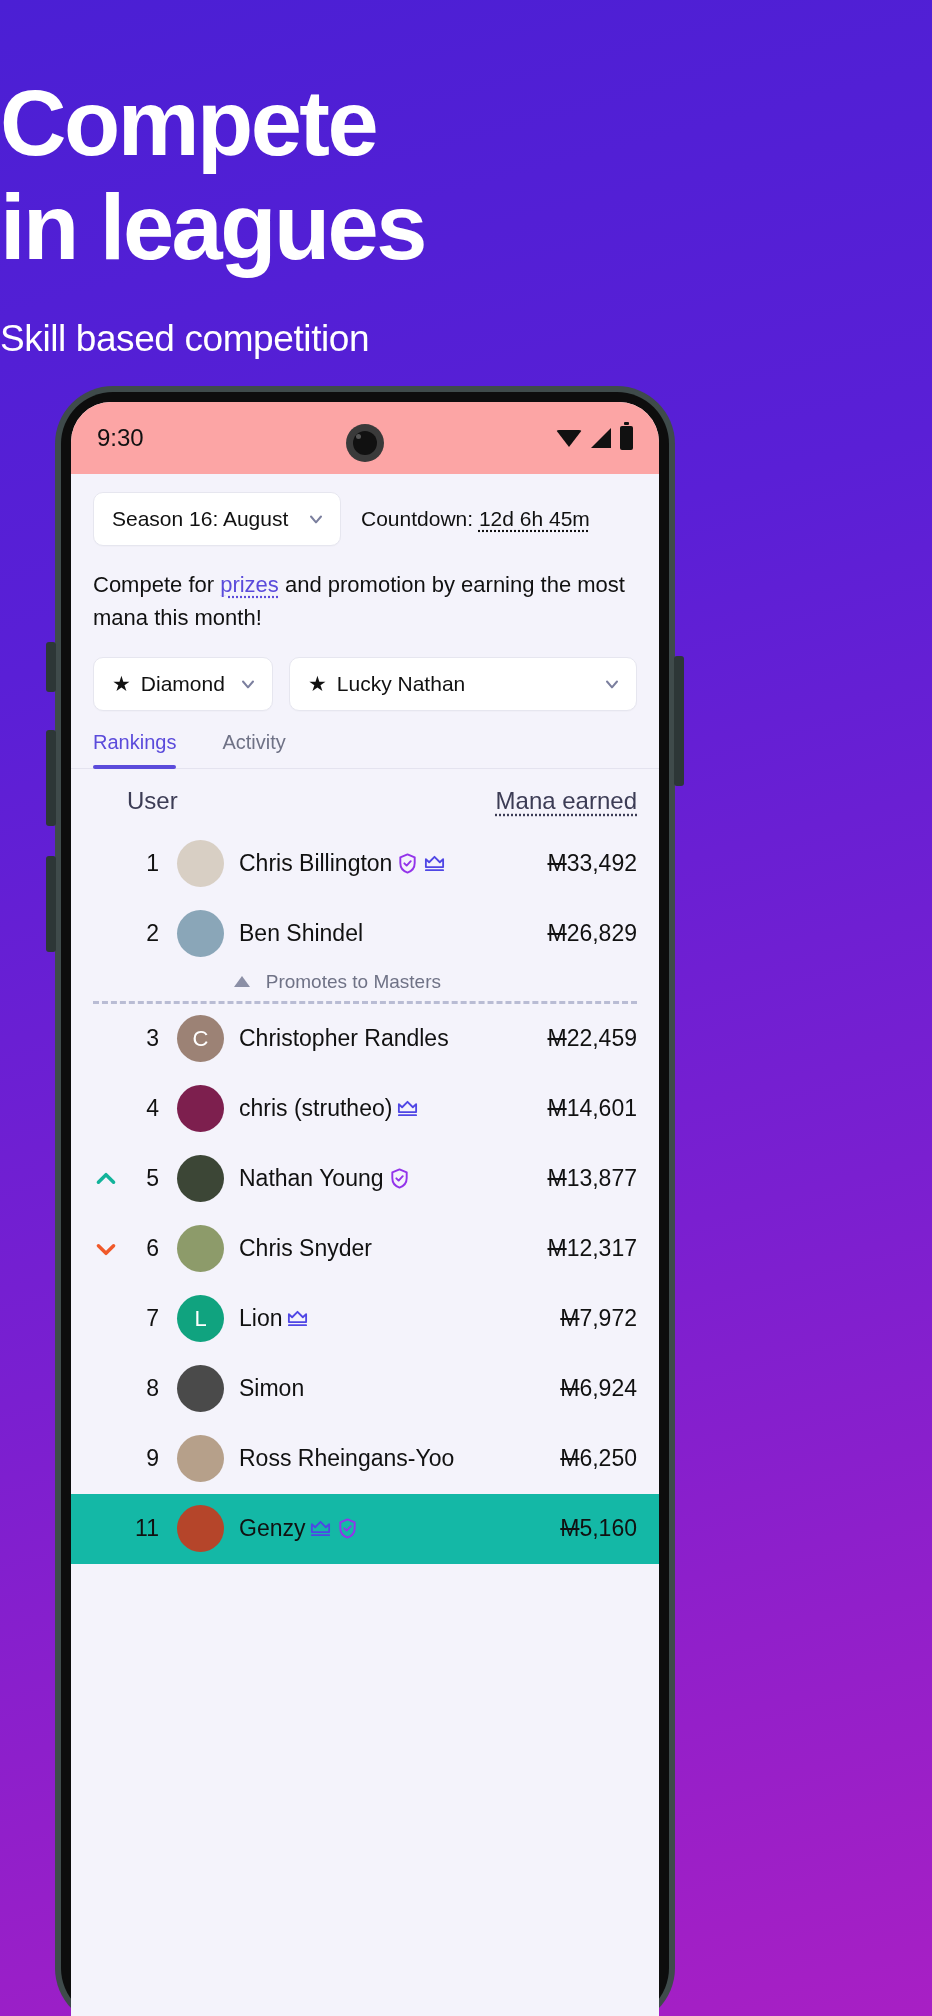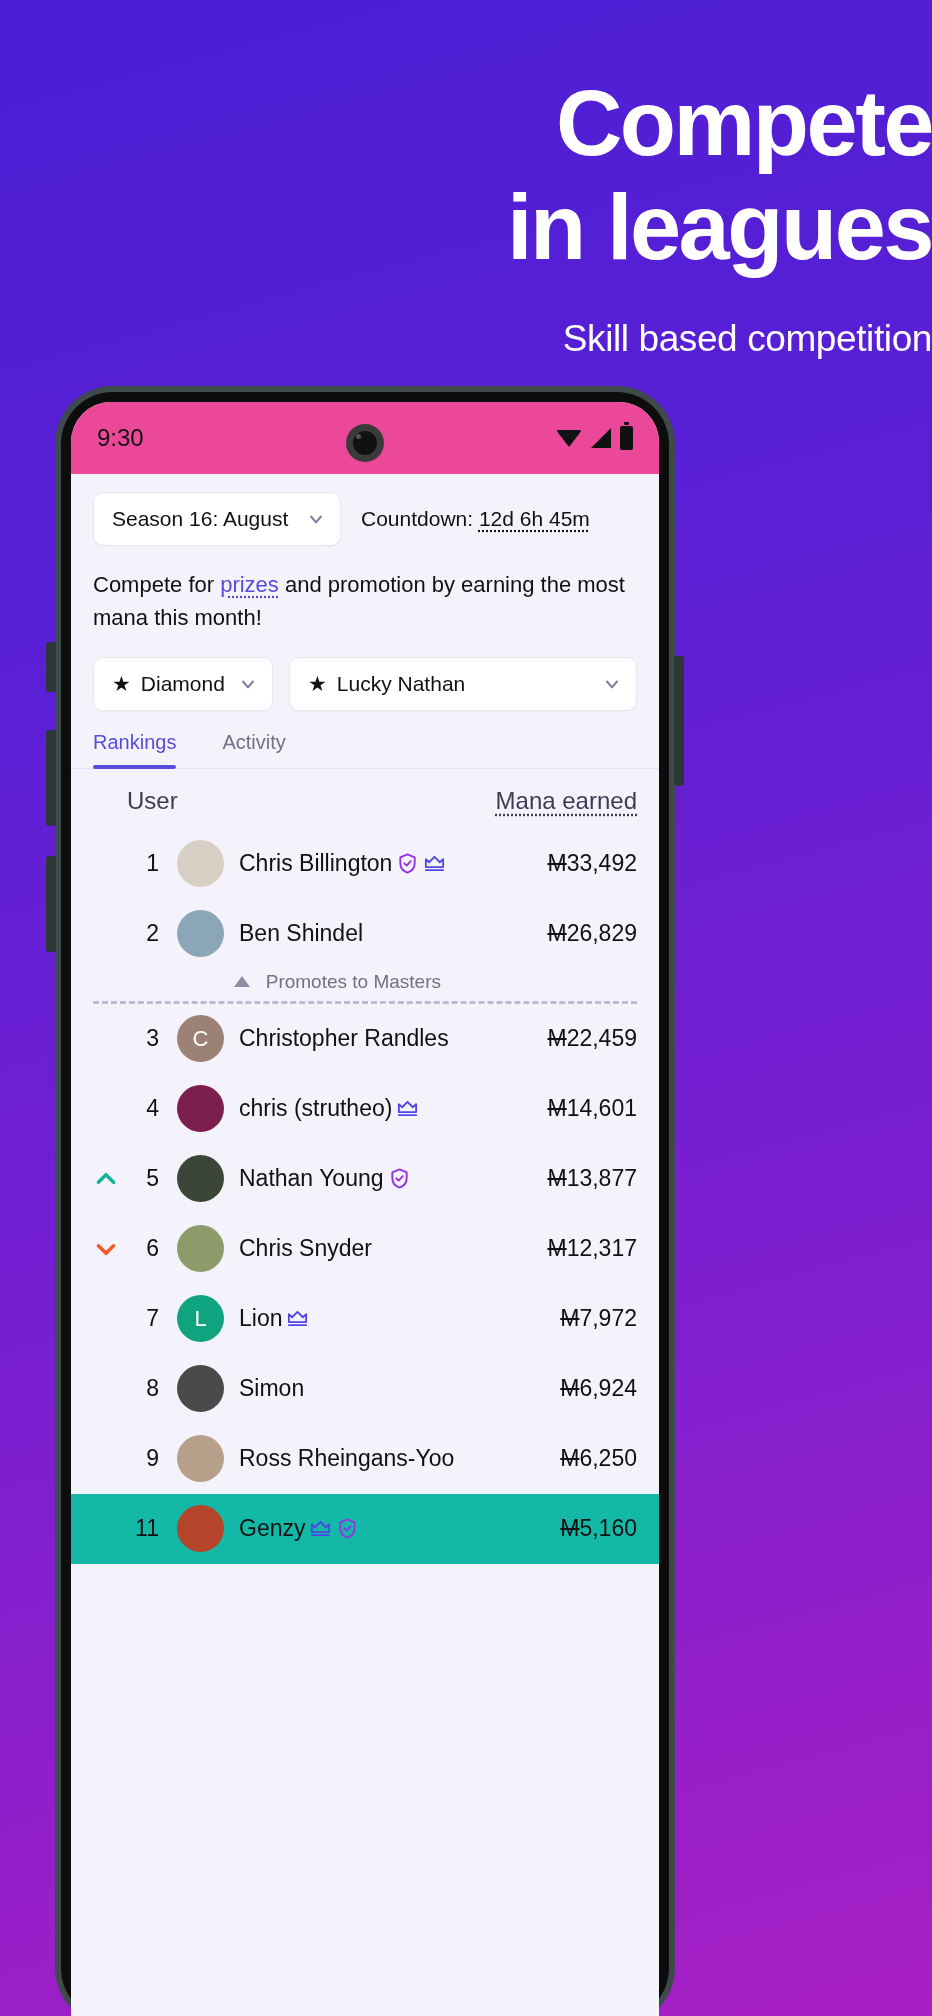--- a/index.html
+++ b/index.html
@@ -5,21 +5,21 @@
   * { box-sizing: border-box; margin: 0; padding: 0; }
   html, body { width: 932px; height: 2016px; }
   body {
     font-family: "Liberation Sans", sans-serif;
     background: linear-gradient(165deg, #4b1fd4 0%, #5a1fd6 30%, #7a1fd0 62%, #a81fc4 100%);
     overflow: hidden;
     position: relative;
   }
 
   
-  .promo { width: 932px; padding-top: 78px; text-align: right; }
+  .promo { width: 932px; padding-top: 78px; text-align: left; }
   .promo-title {
     color: #ffffff;
     font-size: 92px;
     line-height: 0.98;
     font-weight: 700;
     letter-spacing: -2.5px;
   }
   .promo-title .l2 { display: block; margin-top: 14px; }
   .promo-sub {
     color: #ffffff;
@@ -59,21 +59,21 @@
   
   .btn-side { position: absolute; background: #2d3737; border-radius: 3px; }
   .btn-l1 { left: -9px; top: 256px;  width: 10px; height: 50px; }
   .btn-l2 { left: -9px; top: 344px;  width: 10px; height: 96px; }
   .btn-l3 { left: -9px; top: 470px;  width: 10px; height: 96px; }
   .btn-r1 { right: -9px; top: 270px; width: 10px; height: 130px; }
 
   
   .statusbar {
     height: 72px;
-    background: #ec4899;
+    background: #fca5a5;
     display: flex;
     align-items: center;
     justify-content: space-between;
     padding: 12px 26px;
     position: relative;
   }
   .status-time { font-size: 24px; color: #111; font-weight: 400; }
   .punchhole {
     position: absolute;
     left: 50%; transform: translateX(-50%);

